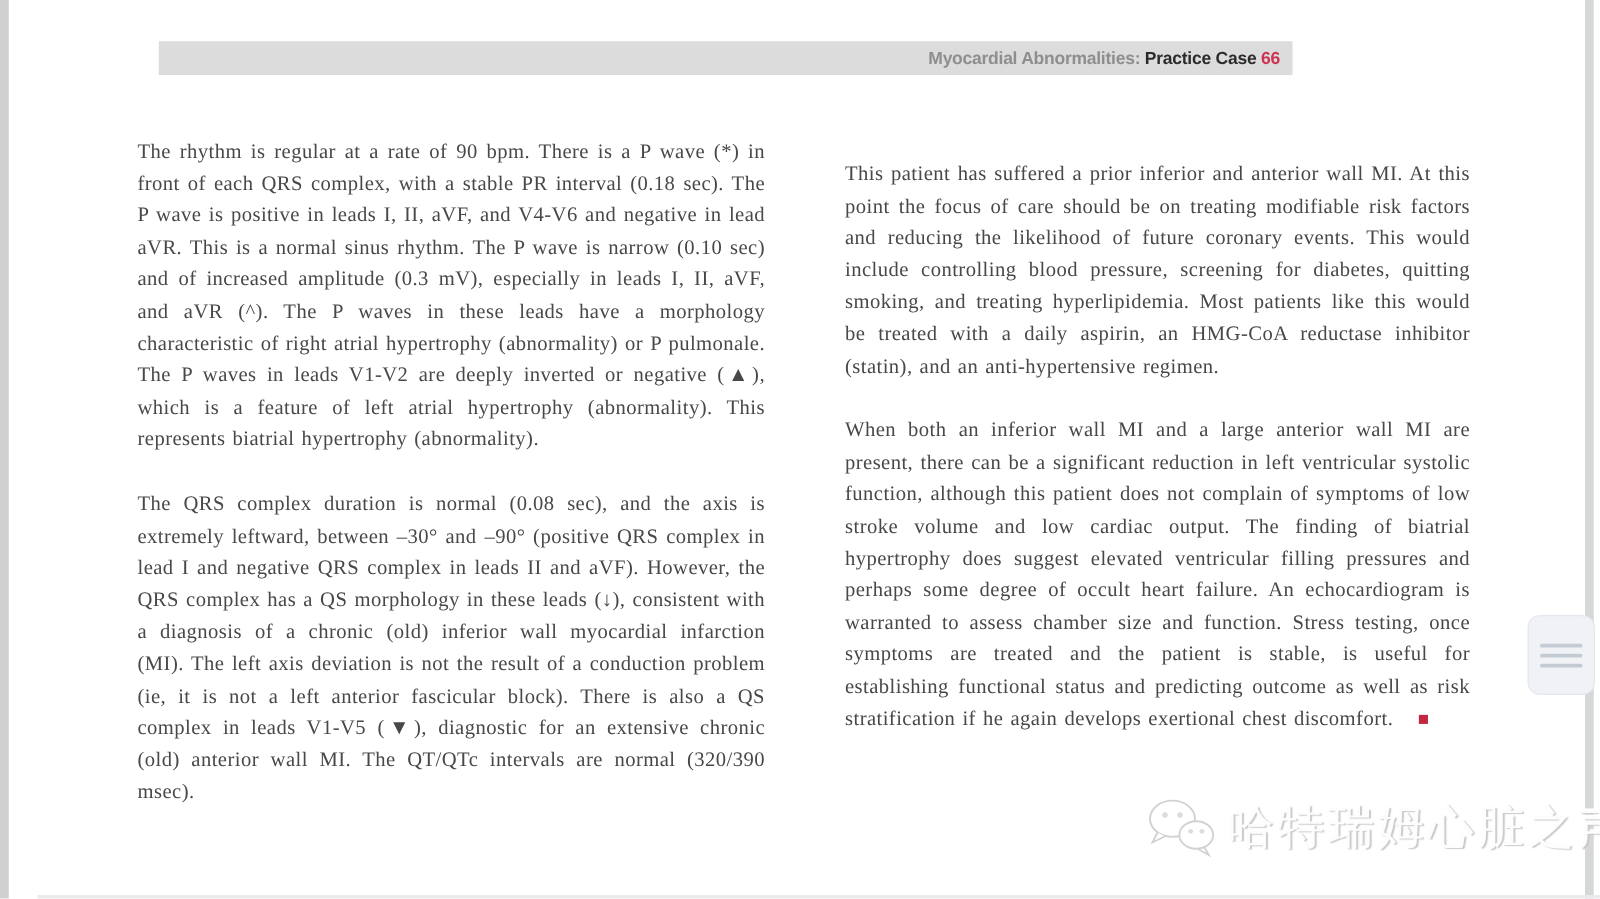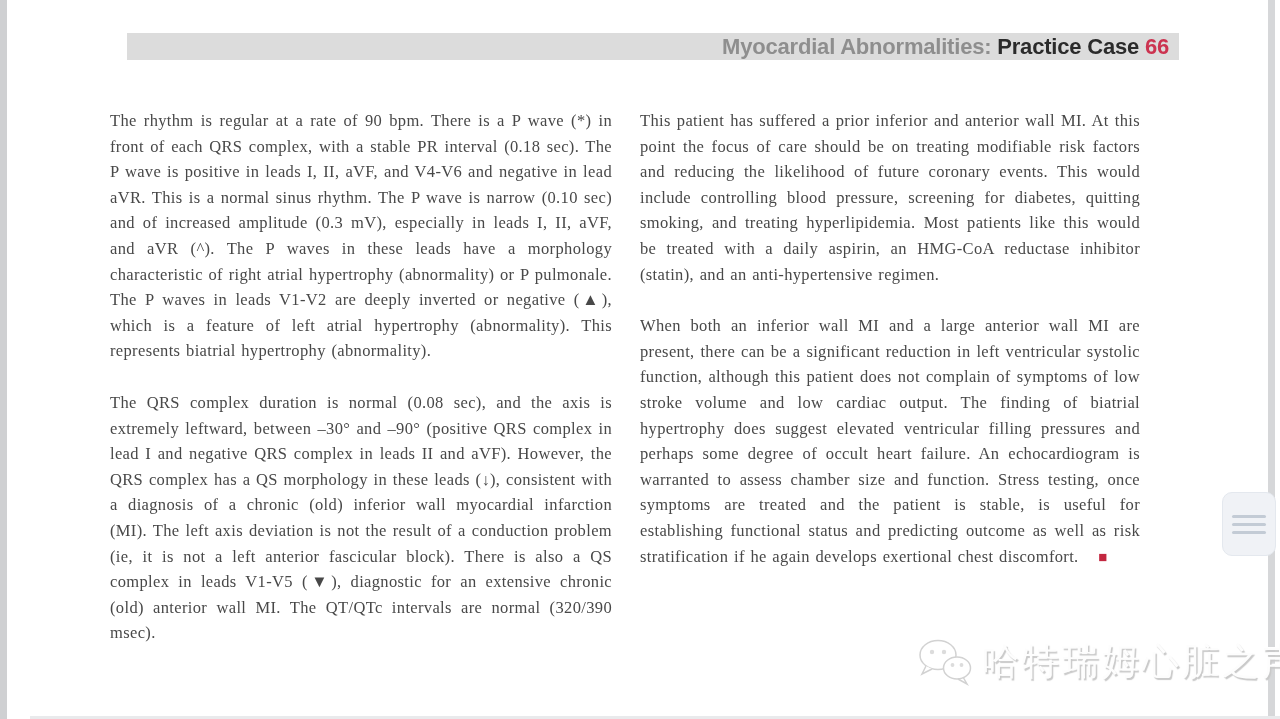--- a/index.html
+++ b/index.html
@@ -9,38 +9,38 @@
     font-family:"Liberation Serif","DejaVu Serif",serif;
   }
 
   
   .left-strip { position:absolute; left:0; top:0; width:7px; height:719px; background:#cfd0d2; }
   .bottom-line { position:absolute; left:30px; right:0; bottom:0; height:3px; background:#e9eaec; }
   .scrollbar { position:absolute; left:1268px; top:0; width:7px; height:719px; background:#d6d7d9; }
 
   
   .header-bar {
-    position:absolute; left:127px; top:33px; width:1052px; height:27px;
+    position:absolute; left:127px; top:33px; width:907px; height:27px;
     background:#dcdcdc; box-sizing:border-box; padding-right:10px;
     text-align:right; line-height:27px;
     font-family:"Liberation Sans","DejaVu Sans",sans-serif;
-    font-weight:bold; font-size:22px; letter-spacing:-0.2px; white-space:nowrap;
+    font-weight:bold; font-size:14px; letter-spacing:-0.2px; white-space:nowrap;
   }
   .header-section { color:#8e8e8e; }
   .header-case { color:#2b2b2b; }
   .header-number { color:#cc3350; }
 
   
   .col {
     position:absolute; top:108px;
     color:#484848; font-size:16.5px; line-height:25.6px;
     text-align:justify; letter-spacing:0.35px; word-spacing:1.2px;
   }
   .col-left  { left:110px; width:502px; }
-  .col-right { left:640px; width:500px; }
+  .col-right { left:676px; width:500px;margin-top:18px; }
   .col p { margin:0 0 26px 0; }
   .col p:last-child { margin-bottom:0; }
   .endmark { color:#c32740; font-size:15px; letter-spacing:0; margin-left:14px; }
 
   
   .menu-handle {
     position:absolute; left:1222px; top:492px; width:52px; height:62px;
     background:#f0f2f6; border:1px solid #e4e8ee; border-radius:10px;
     display:flex; flex-direction:column; justify-content:center; align-items:center;
     gap:5px; z-index:5;

